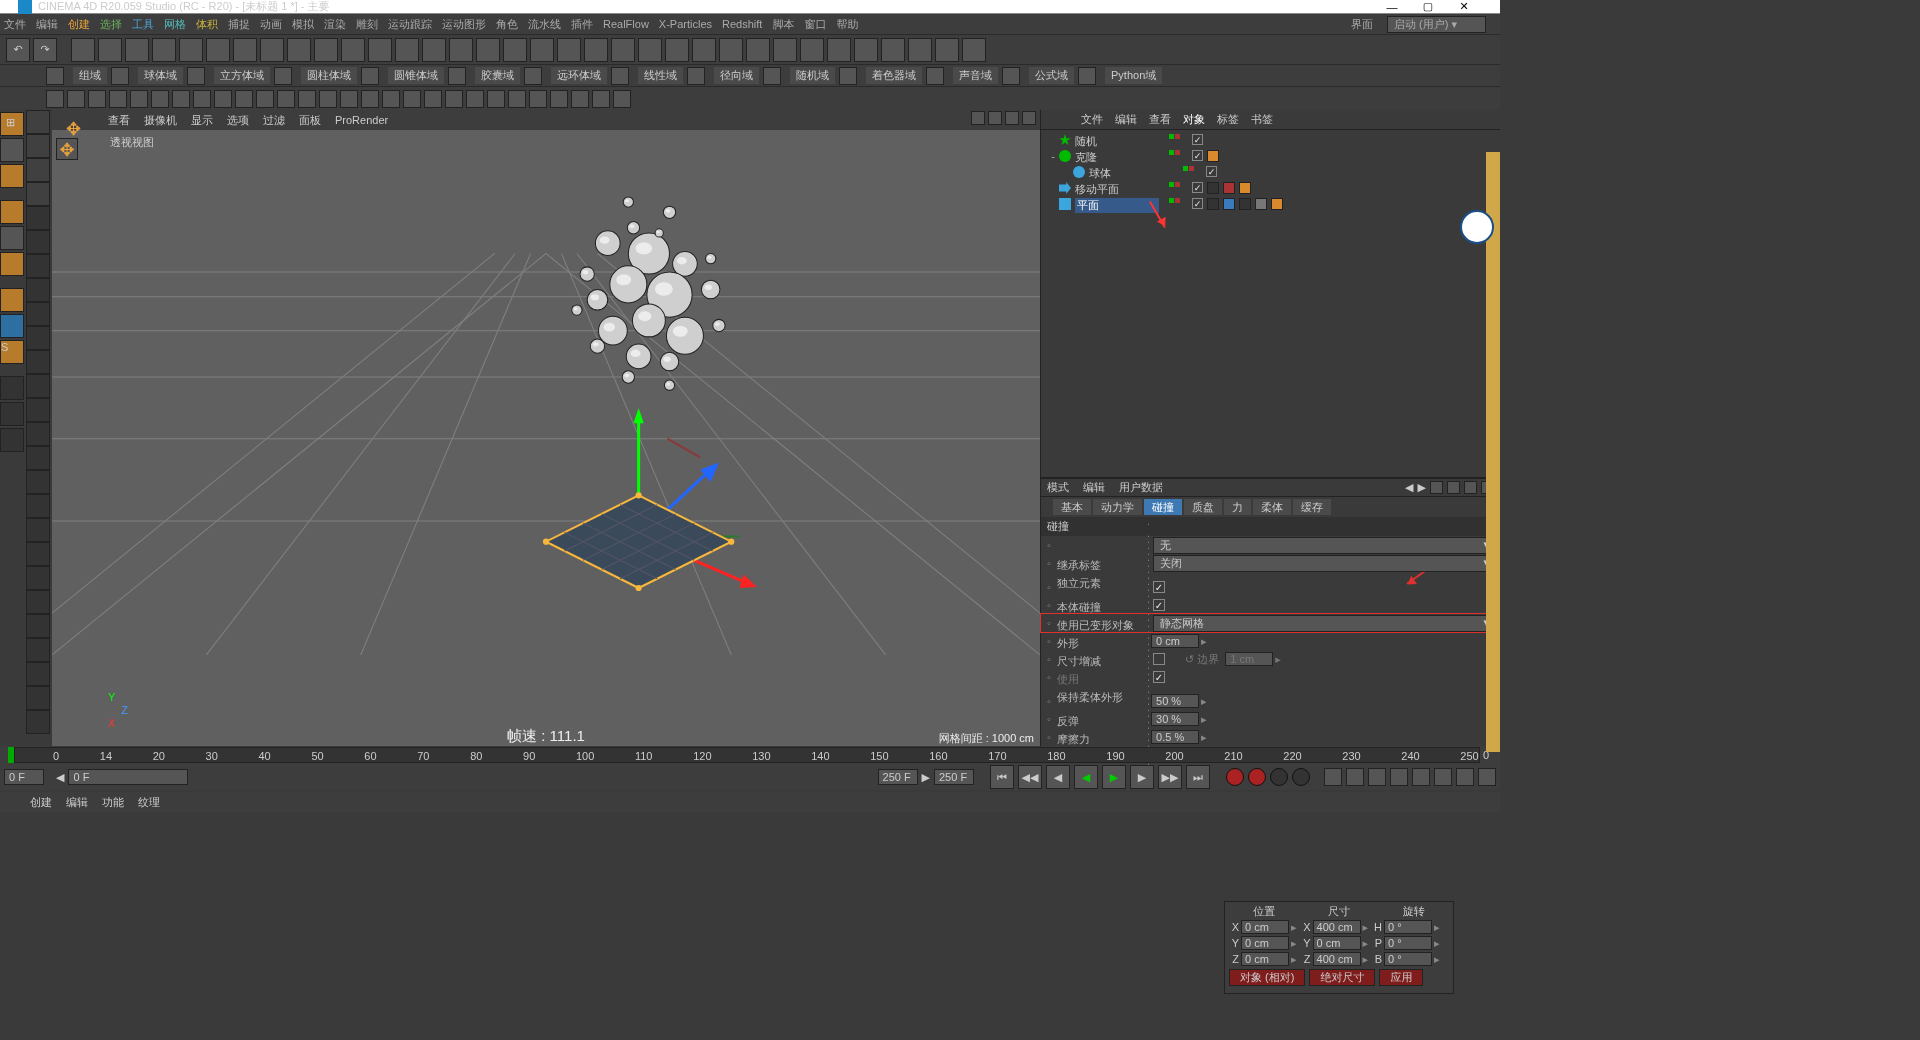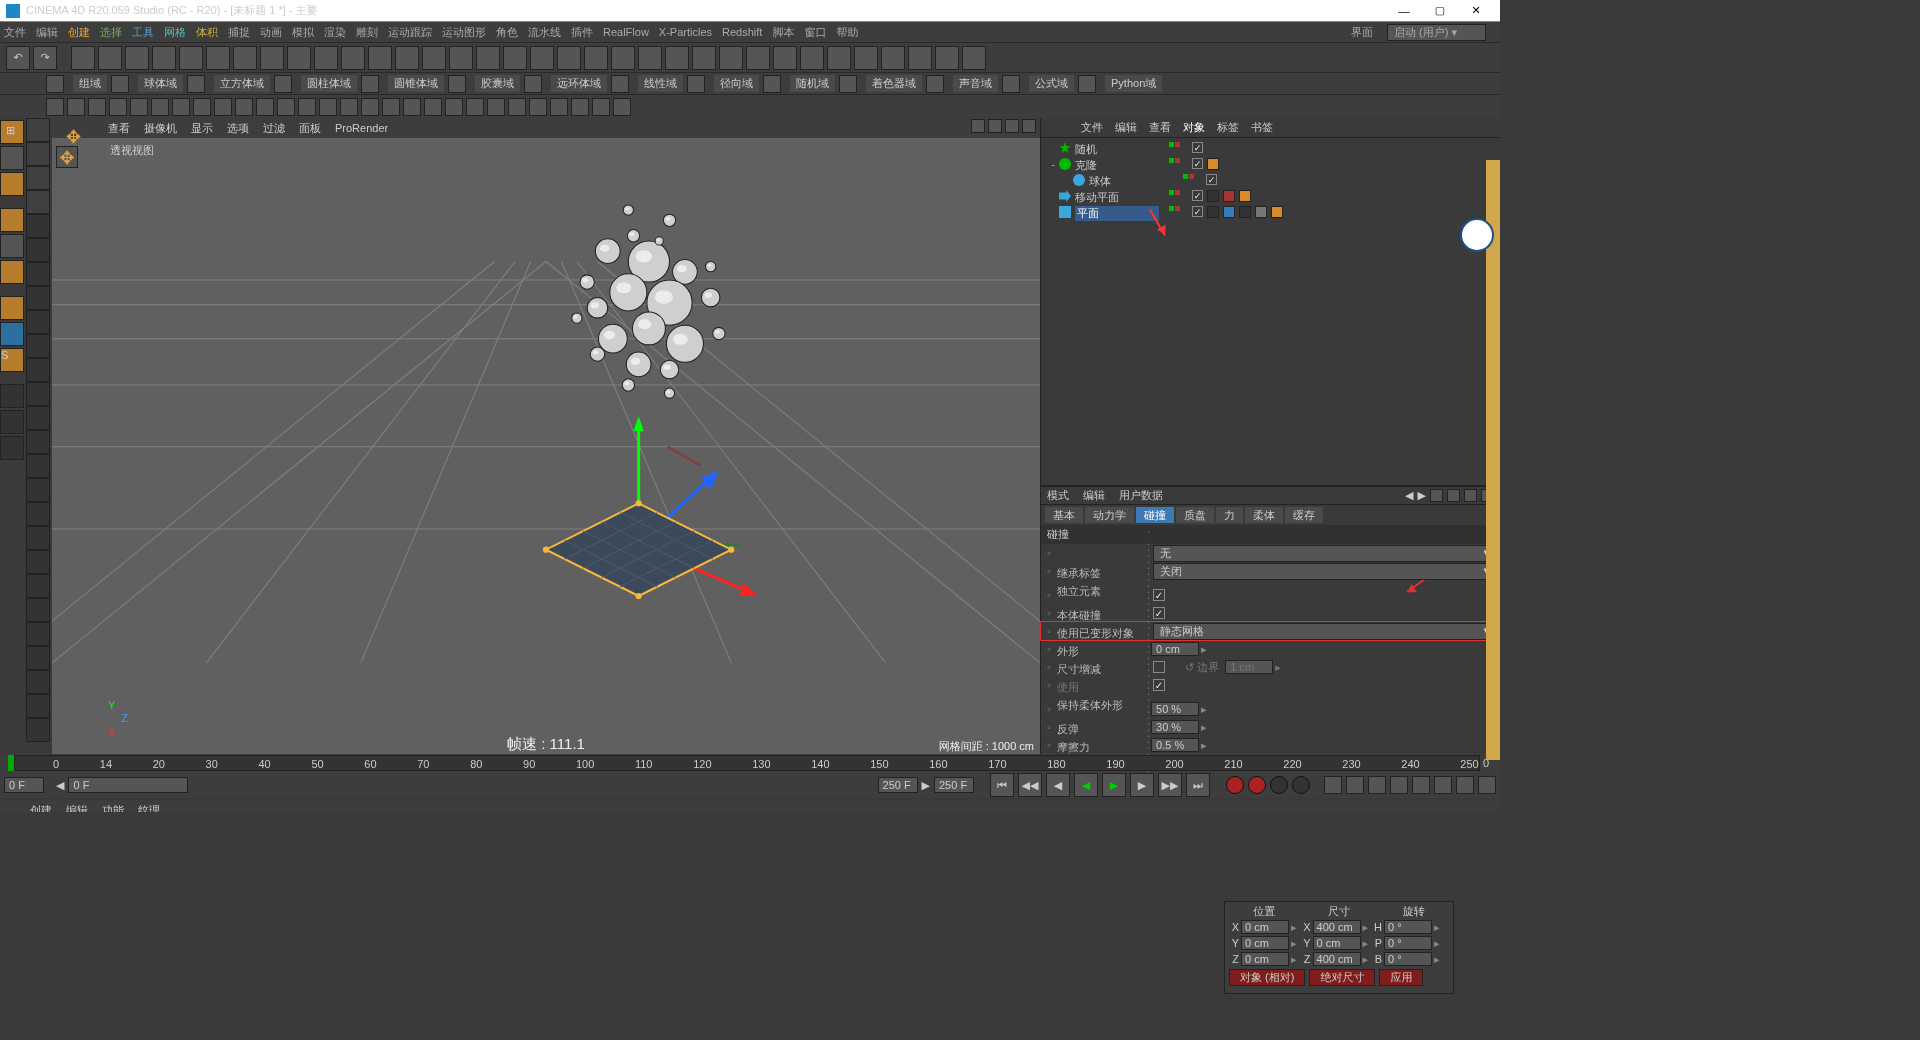--- a/index.html
+++ b/index.html
@@ -1,18 +1,18 @@
 <!DOCTYPE html>
 <html><head>
 <meta charset="utf-8">
 <style>
   * { margin: 0; padding: 0; box-sizing: border-box; font-family: "Segoe UI", Arial, sans-serif; font-size: 11px; color: #ccc; }
   body { background: #3a3a3a; width: 1500px; height: 812px; overflow: hidden; }
   
-  .titlebar { height: 22px; background: #fff; border-bottom: 1px solid #888; display: flex; align-items: center; padding: 0 6px; color: #000; }
+  .titlebar { height: 14px; background: #fff; border-bottom: 1px solid #888; display: flex; align-items: center; padding: 0 18px; color: #000; }
   .titlebar .icon { width: 14px; height: 14px; background:#1b88c8; margin-right:6px; }
   .titlebar .spacer { flex:1; }
   .titlebar .winbtn { width: 36px; text-align:center; color:#000; }
   
   .menubar { height: 20px; background:#3d3d3d; display:flex; align-items:center; padding:0 4px; }
   .menubar span { margin-right: 10px; color:#aaa; }
   .menubar span.orange { color:#e9a13b; }
   .menubar span.green  { color:#6fb25c; }
   .menubar span.blue   { color:#4da3d4; }
   .menubar span.cyan   { color:#5bb; }
@@ -87,21 +87,21 @@
   .chk{ width:11px;height:11px; border:1px solid #888; margin-left:12px; display:inline-flex; align-items:center; justify-content:center; font-size:9px; color:#eee;}
   .tag { width:12px; height:12px; margin-left:4px; border:1px solid #222;}
   .tag.orange{background:#d88a2c;} .tag.blue{background:#3a7bbe;} .tag.dark{background:#333;} .tag.grey{background:#777;} .tag.red{background:#a33;}
   .red-arrow-om { position:absolute; left:108px; top:72px; width:40px; height:30px; border-left:2px solid #f33; transform:rotate(-30deg); transform-origin:top left;}
   .red-arrow-om:after{content:''; position:absolute; bottom:-4px; left:-5px; border:5px solid transparent; border-top:8px solid #f33;}
 
   .attr-head { height:20px; display:flex; align-items:center; padding:0 6px; gap:14px; color:#aaa; border-top:1px solid #222; border-bottom:1px solid #222;}
   .attr-tools { margin-left:auto; display:flex; gap:4px;}
   .sm{ width:13px;height:13px;background:#555;border:1px solid #222;}
   .attr-title { padding:3px 8px; background:#353535; color:#eee; border-bottom:1px solid #222;}
-  .attr-tabs { height:20px; display:flex; gap:2px; padding:2px 4px;}
+  .attr-tabs { height:20px; display:flex; gap:2px; padding:2px 12px;}
   .attr-tabs .at { padding:1px 8px; background:#4a4a4a; color:#ccc;}
   .attr-tabs .at.sel { background:#3e79b4; color:#fff;}
   .section-hd { padding:2px 6px; background:#313131; color:#ccc;}
   .prop { display:flex; align-items:center; height:18px; padding:0 6px;}
   .bullet{ width:10px; color:#888;}
   .plabel{ width:90px; color:#bbb;margin-top:40px;} .plabel.dim{color:#777;}
   .dots{ color:#777; letter-spacing:1px; flex: 0 0 1px;}
   .pval{ background:#555; border:1px solid #222; color:#ccc; padding:0 4px; min-width:48px;}
   .dd { background:#555; border:1px solid #222; color:#ccc; padding:0 6px; flex:1; margin-left:2px; position:relative;}
   .dd:after{content:'▾'; position:absolute; right:4px; color:#ccc;}

